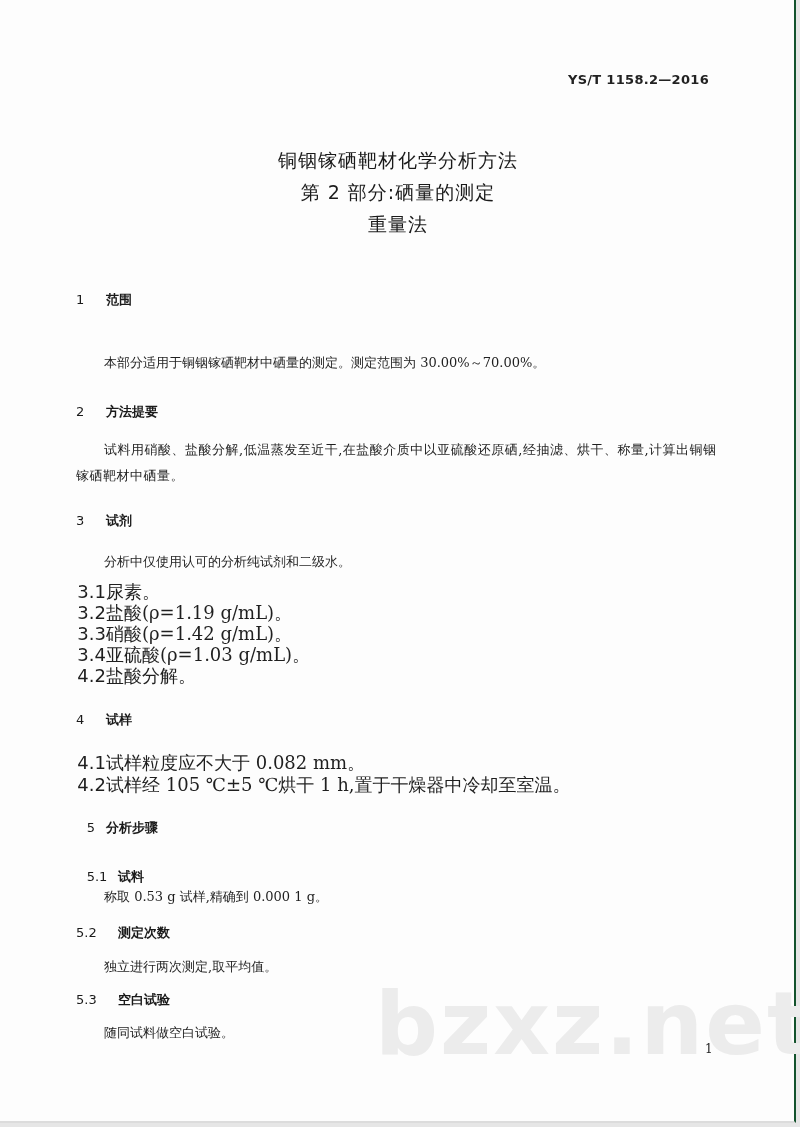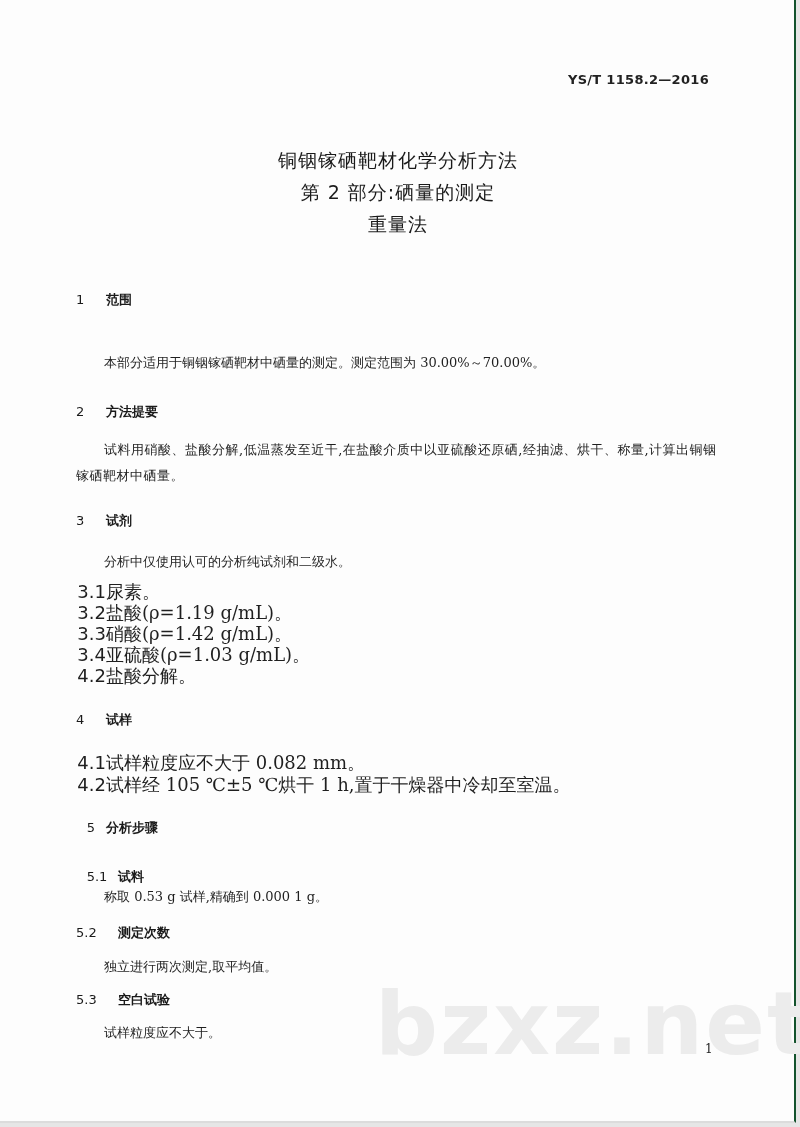--- a/index.html
+++ b/index.html
@@ -175,18 +175,18 @@
   <div class="para indent" style="top:884px;">称取 0.53 g 试样,精确到 0.000 1 g。</div>
 
   <div class="h2" style="top:924px;">
     <span class="num">5.2</span><span>测定次数</span>
   </div>
   <div class="para indent" style="top:954px;">独立进行两次测定,取平均值。</div>
 
   <div class="h2" style="top:991px;">
     <span class="num">5.3</span><span>空白试验</span>
   </div>
-  <div class="para indent" style="top:1020px;">试样粒度应不大于。</div>
+  <div class="para indent" style="top:1020px;">随同试料做空白试验。</div>
 
   <div class="watermark">bzxz.net</div>
 
   <div class="page-num">1</div>
 </div>
 
 </body></html>

